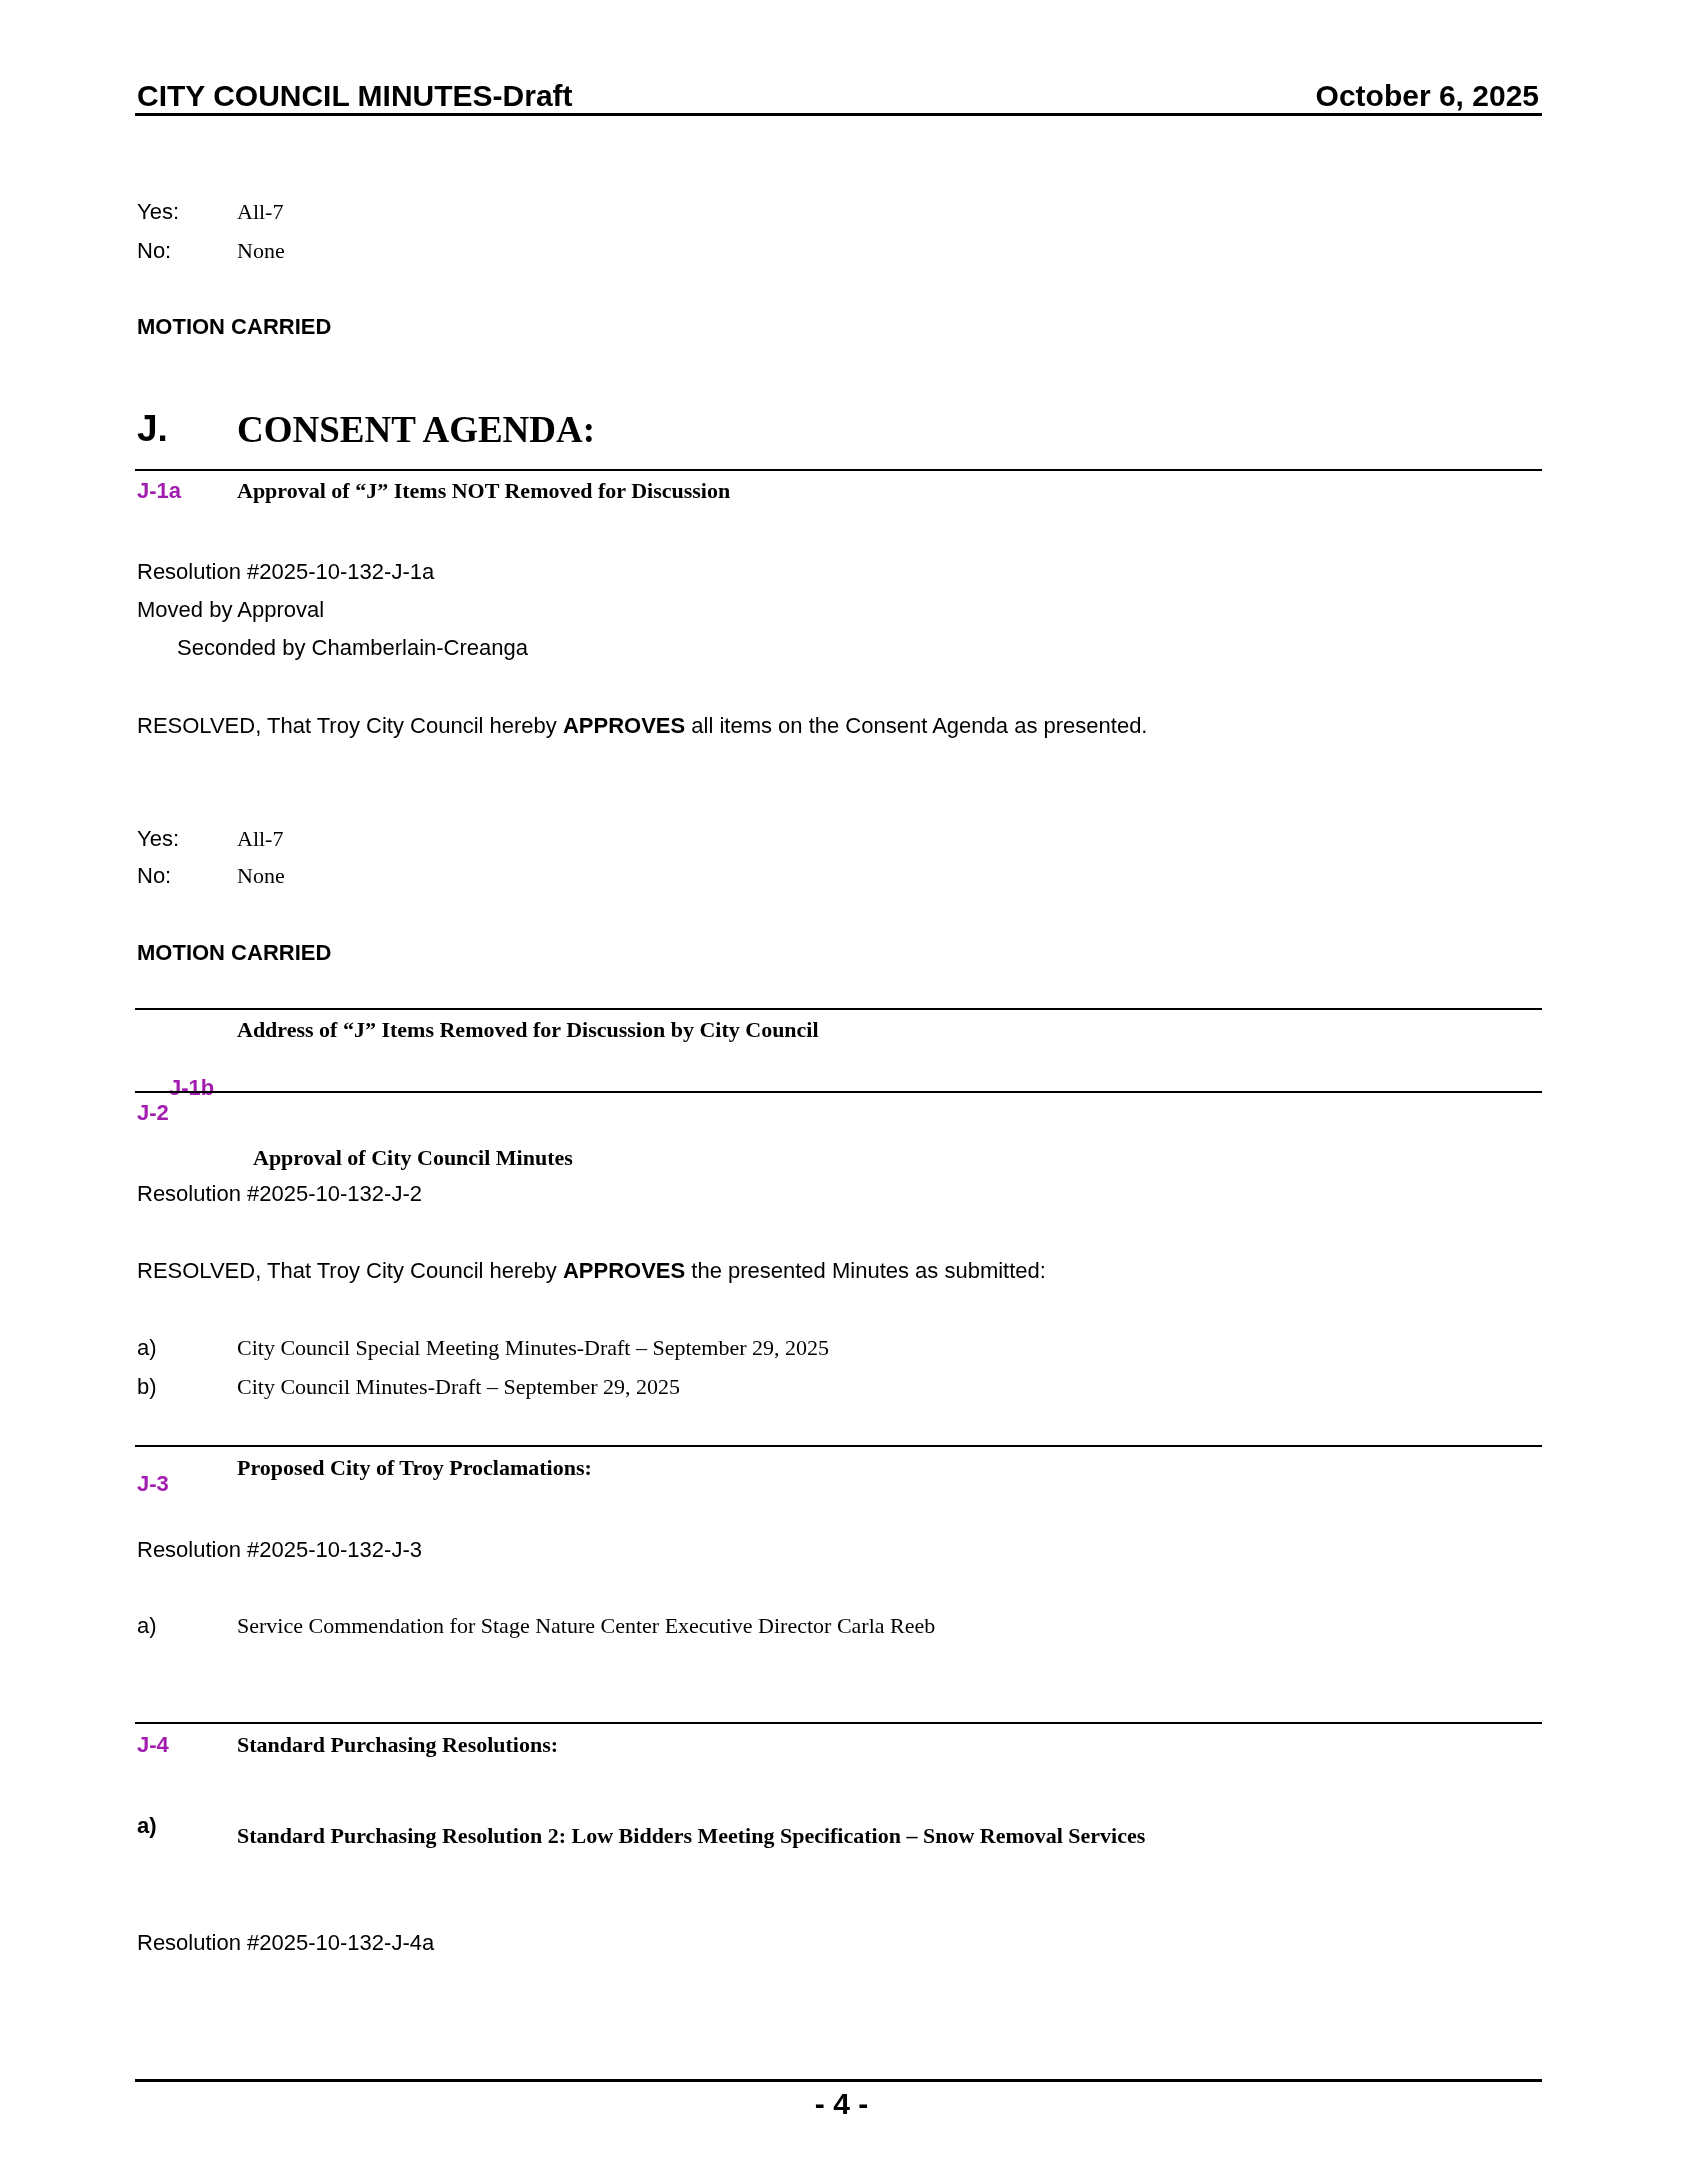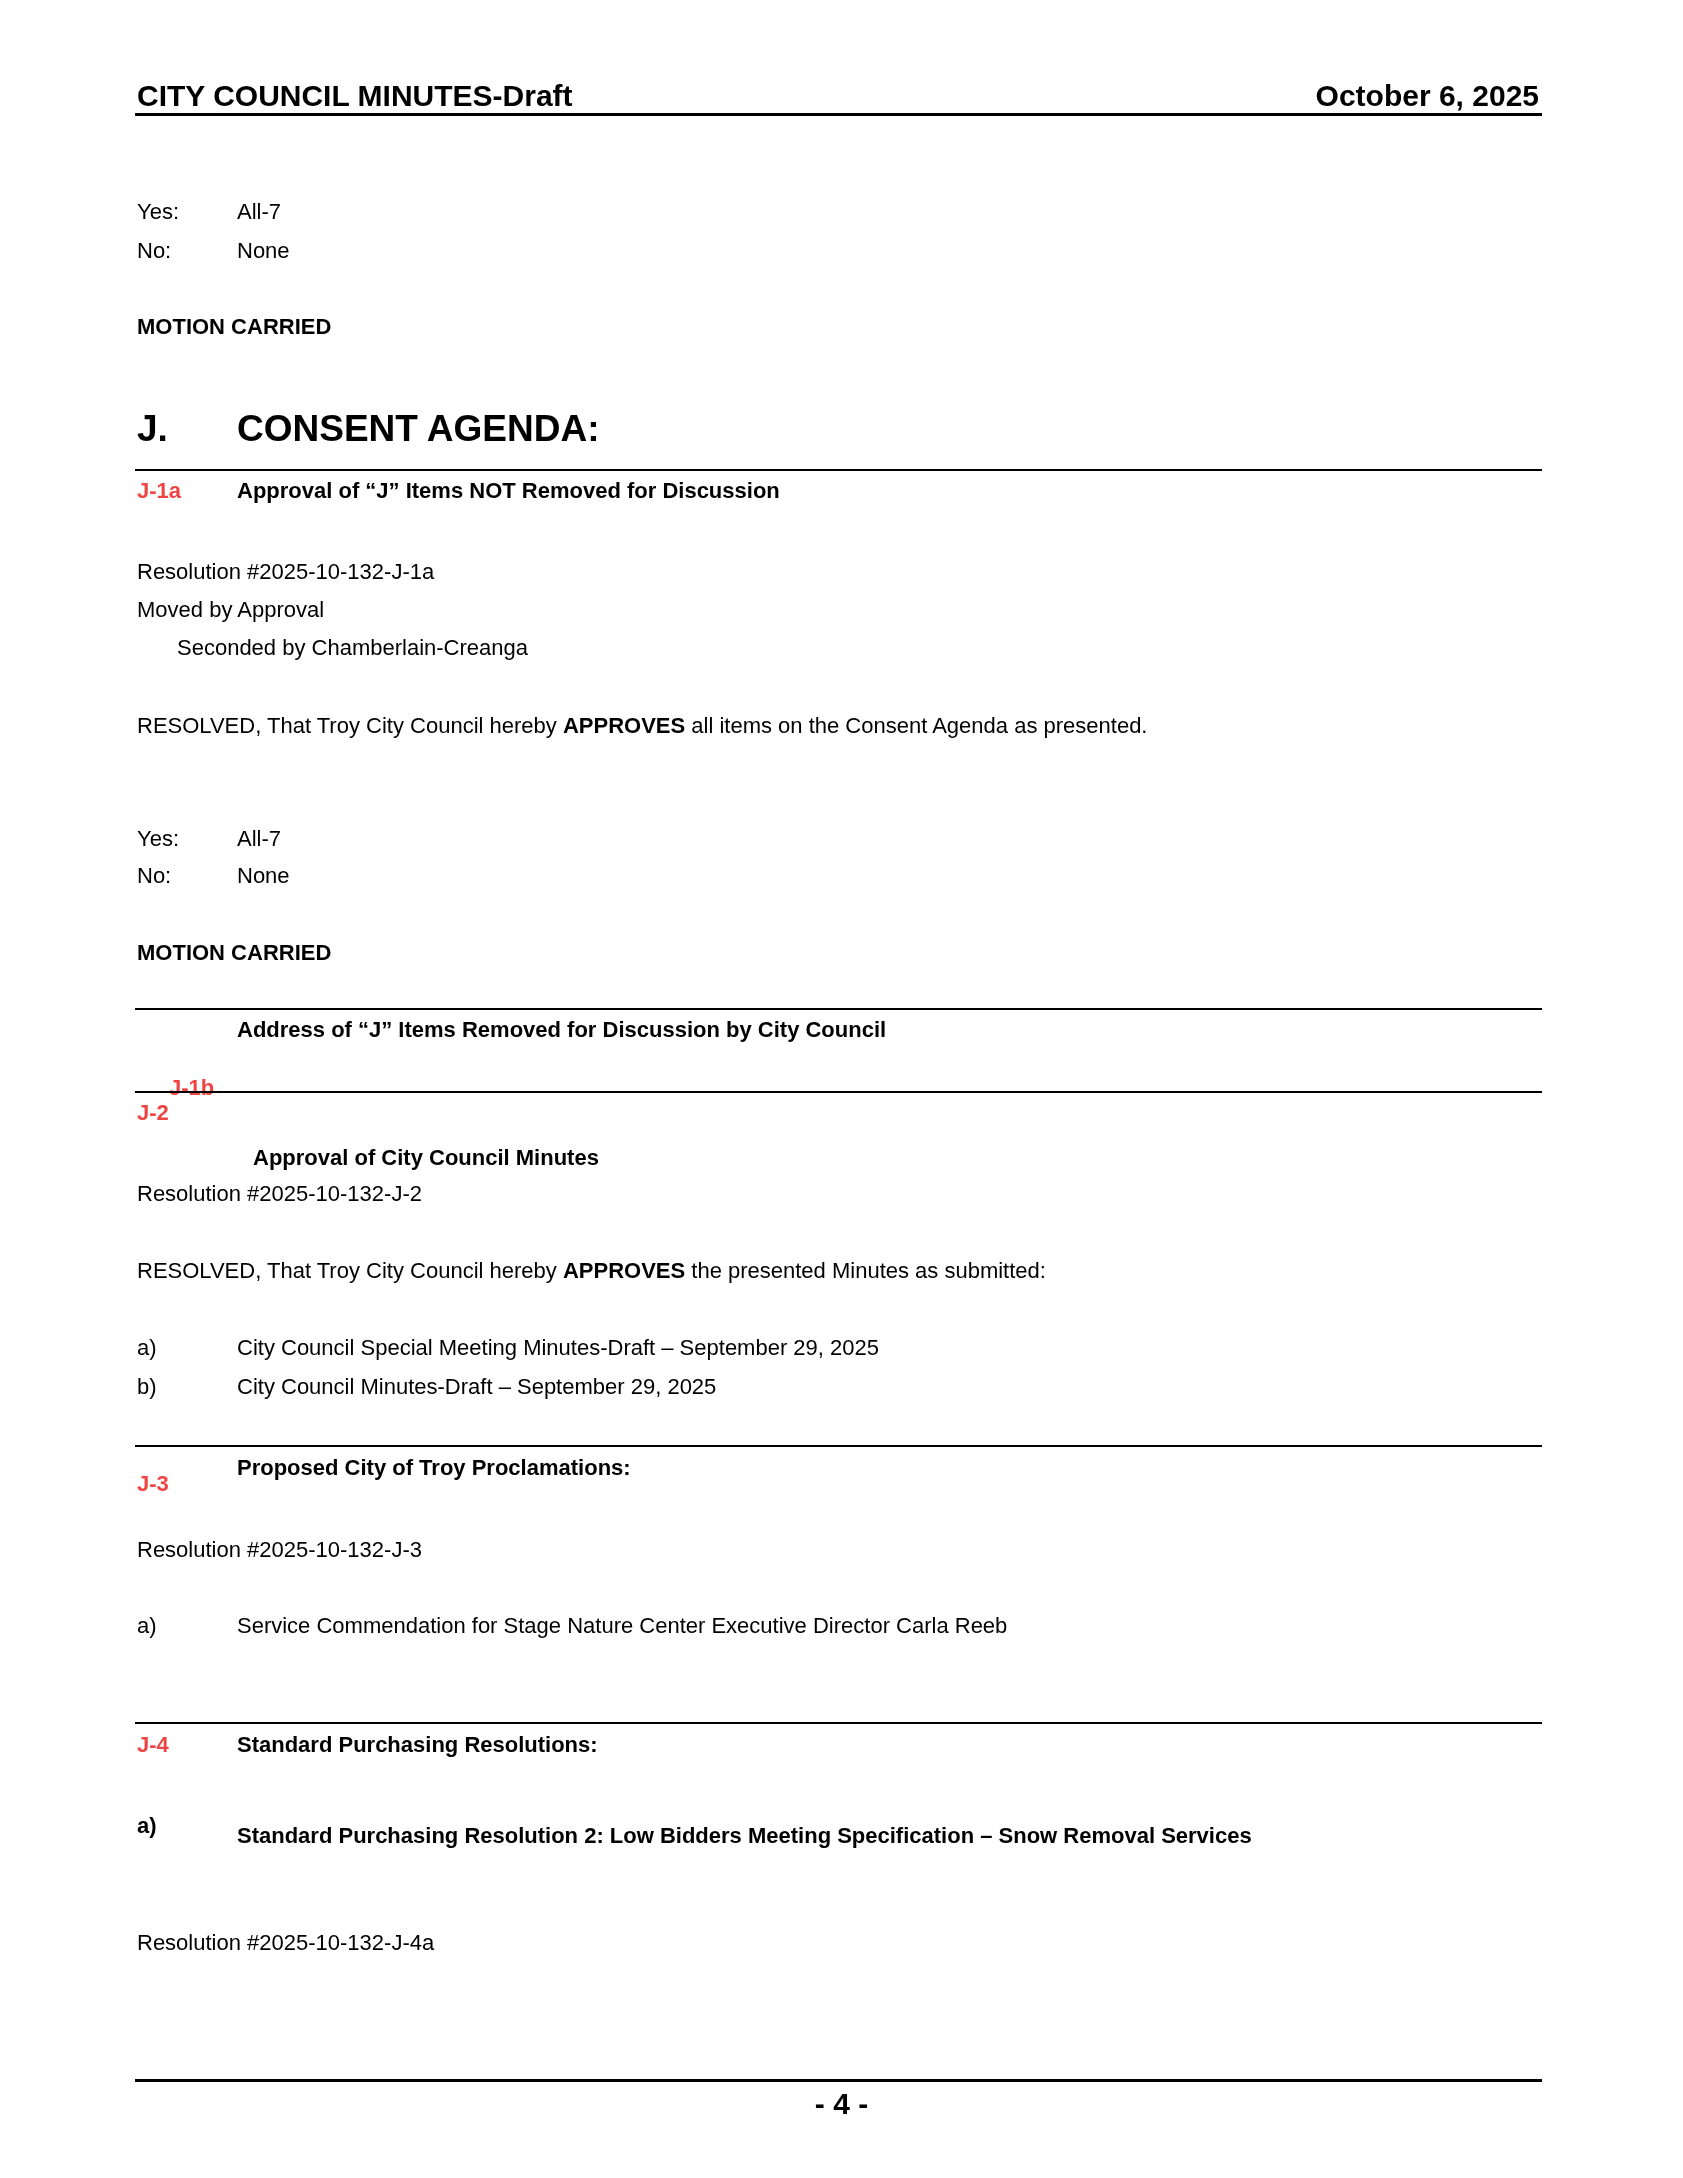--- a/index.html
+++ b/index.html
@@ -1,25 +1,25 @@
 <!DOCTYPE html>
 <html><head>
 <meta charset="utf-8">
 <style>
   html, body { margin: 0; padding: 0; background: #ffffff; }
   body { width: 1683px; height: 2178px; position: relative; overflow: hidden;
          font-family: "Liberation Sans", sans-serif; color: #000; }
   .abs { position: absolute; }
   .t { font-size: 22px; line-height: 36px; white-space: nowrap; }
   .b { font-weight: bold; }
-  .blue { color: #ef4444; }
+  .blue { color: #a21caf; }
   .rule { position: absolute; left: 135px; width: 1407px; height: 2px; background: #000; }
   .hdr { font-size: 30px; font-weight: bold; }
   .lbl { left: 137px; }
-  .col2 { left: 237px; }
+  .col2 { left: 237px; font-family: Liberation Serif, serif; }
   .justify { text-align: justify; text-align-last: left; white-space: normal; }
 </style>
 </head>
 <body>
 
 <div class="abs hdr" style="left:137px; top:79px;">CITY COUNCIL MINUTES-Draft</div>
 <div class="abs hdr" style="right:144px; top:79px;">October 6, 2025</div>
 <div class="rule" style="top:113px; height:3px;"></div>
 
 <div class="abs t lbl" style="top:194px;">Yes:</div>

